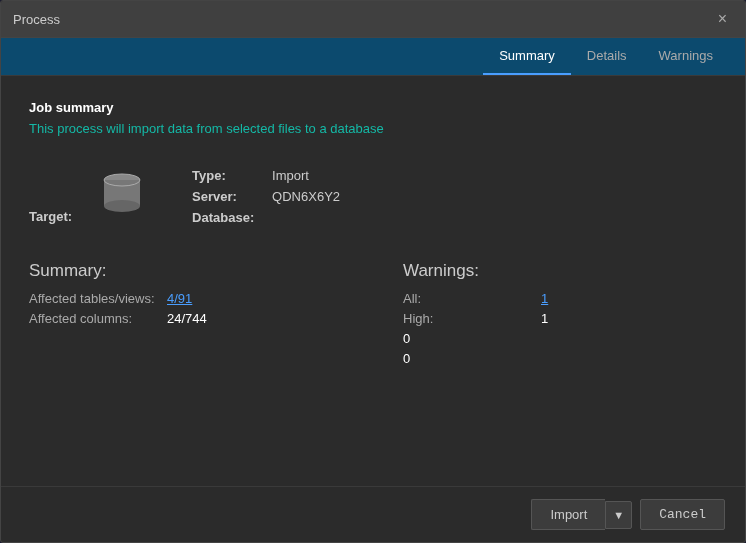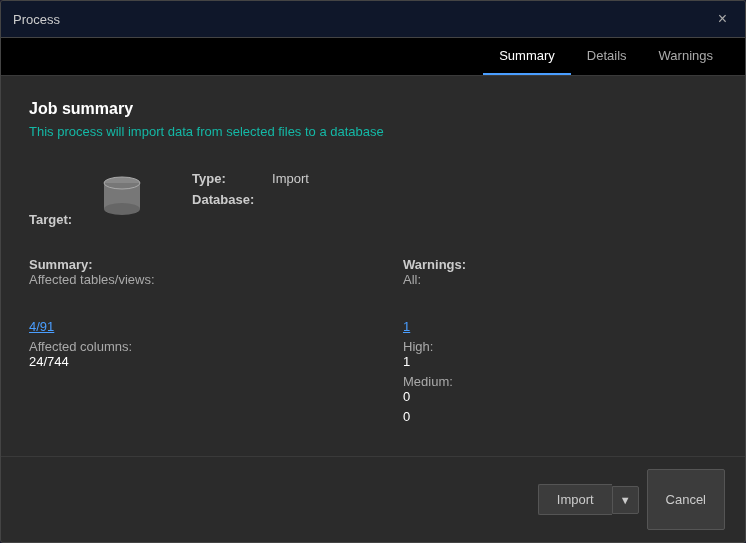--- a/index.html
+++ b/index.html
@@ -18,21 +18,21 @@
       border: 1px solid #444;
       border-radius: 3px;
       display: flex;
       flex-direction: column;
       color: #ccc;
       font-size: 13px;
       position: relative;
       overflow: hidden;
     }
     .title-bar {
-      background: #0f172a;
+      background: #404040;
       padding: 8px 12px;
       display: flex;
       align-items: center;
       justify-content: space-between;
       border-bottom: 1px solid #444;
       min-height: 36px;
     }
     .title-bar-text {
       color: #ccc;
       font-size: 13px;
@@ -41,21 +41,21 @@
     .close-btn {
       color: #aaa;
       font-size: 16px;
       cursor: pointer;
       background: none;
       border: none;
       line-height: 1;
       padding: 2px 6px;
     }
     .tab-bar {
-      background: #000000;
+      background: #0c4a6e;
       display: flex;
       justify-content: flex-end;
       padding: 0 16px;
       border-bottom: 1px solid #3a3a3a;
     }
     .tab {
       padding: 10px 16px;
       color: #aaa;
       cursor: pointer;
       font-size: 13px;
@@ -64,21 +64,21 @@
     .tab.active {
       color: #fff;
       border-bottom: 2px solid #4a9eff;
     }
     .content {
       flex: 1;
       padding: 24px 28px 16px 28px;
       overflow: auto;
     }
     .job-title {
-      font-size: 16px;
+      font-size: 13px;
       font-weight: bold;
       color: #fff;
       margin-bottom: 6px;
     }
     .job-desc {
       color: #14b8a6;
       font-size: 13px;
       margin-bottom: 28px;
     }
     .main-section {
@@ -128,43 +128,42 @@
       color: #ccc;
     }
     .bottom-section {
       display: flex;
       gap: 60px;
     }
     .summary-block, .warnings-block {
       flex: 1;
     }
     .section-title {
-      font-weight: bold;
-      color: #ccc;
-      font-size: 13px;
-      margin-bottom: 0;
+      font-weight: normal;
+      color: #ccc;
+      font-size: 17px;
+      margin-bottom: 10px;
     }
     .stat-row {
       display: flex;
+      gap: 8px;
       margin-bottom: 5px;
       align-items: baseline;
-      flex-direction: column;
     }
     .stat-label {
       color: #aaa;
       min-width: 130px;
     }
     .stat-value {
       color: #ffffff;
     }
     .stat-value.link {
       color: #4a9eff;
       cursor: pointer;
       text-decoration: underline;
-      margin-top: 32px;
     }
     .footer {
       display: flex;
       justify-content: flex-end;
       align-items: center;
       padding: 12px 20px;
       border-top: 1px solid #3a3a3a;
       gap: 0;
     }
     .btn-import {
@@ -183,25 +182,26 @@
       border: 1px solid #555;
       padding: 7px 7px;
       font-size: 11px;
       cursor: pointer;
       border-radius: 0 2px 2px 0;
     }
     .btn-cancel {
       background: #3c3c3c;
       color: #ccc;
       border: 1px solid #555;
-      padding: 22px 18px;
+      padding: 7px 18px;
       font-size: 13px;
       cursor: pointer;
       border-radius: 2px;
       margin-left: 8px;
+      font-family: Liberation Mono, monospace;
     }
     .warnings-value.link {
       color: #4a9eff;
       cursor: pointer;
       text-decoration: underline;
     }
   </style>
 </head>
 <body>
 
@@ -238,20 +238,24 @@
           </svg>
         </div>
       </div>
 
       <div class="type-section">
         <div class="info-row">
           <span class="info-label">Type:</span>
           <span class="info-value">Import</span>
         </div>
         <div class="info-row">
+          <span class="info-label">Server:</span>
+          <span class="info-value">QDN6X6Y2</span>
+        </div>
+        <div class="info-row">
           <span class="info-label">Database:</span>
         </div>
       </div>
     </div>
 
     <div class="bottom-section">
       <div class="summary-block">
         <div class="section-title">Summary:</div>
         <div class="stat-row">
           <span class="stat-label">Affected tables/views:</span>
@@ -267,21 +271,20 @@
         <div class="section-title">Warnings:</div>
         <div class="stat-row">
           <span class="stat-label">All:</span>
           <span class="stat-value warnings-value link">1</span>
         </div>
         <div class="stat-row">
           <span class="stat-label">High:</span>
           <span class="stat-value">1</span>
         </div>
         <div class="stat-row">
-          <span class="stat-label">Medium:</span>
           <span class="stat-value">0</span>
         </div>
         <div class="stat-row">
           <span class="stat-value">0</span>
         </div>
       </div>
     </div>
   </div>
 
   <div class="footer">

